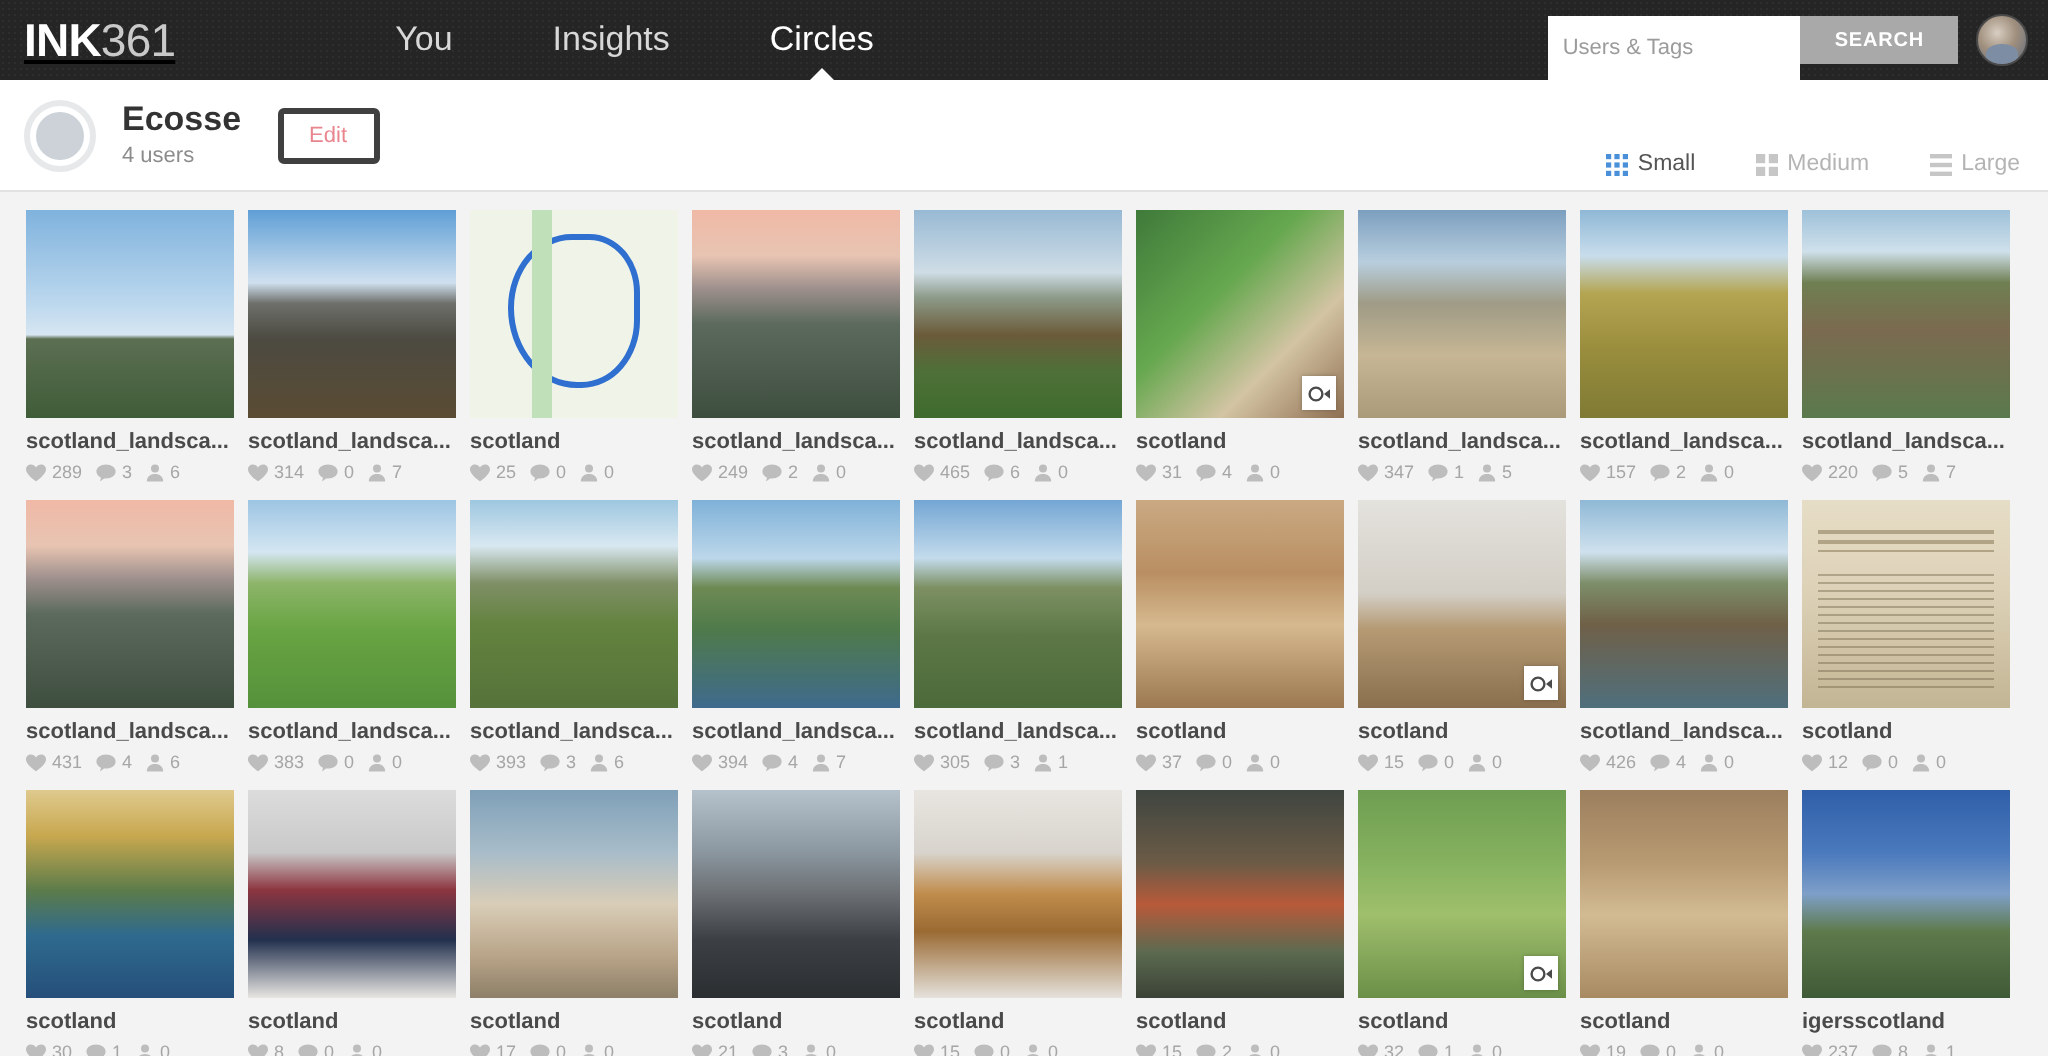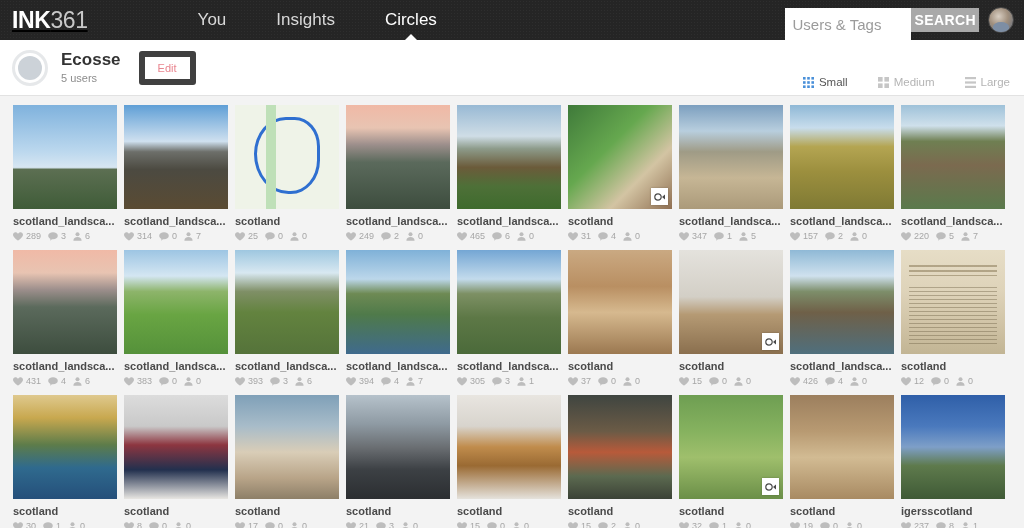--- a/index.html
+++ b/index.html
@@ -68,35 +68,35 @@
     align-items: center;
     margin-right: 10px;
   }
   .search-box { display: flex; height: 24px; }
   .search-input {
     width: 126px;
     height: 24px;
     border: none;
     background: #ffffff;
     padding: 16px 7px;
-    font-size: 15px;
+    font-size: 11px;
     color: #555;
     font-family: "Liberation Sans", sans-serif;
     outline: none;
   }
   .search-input::placeholder { color: #9b9b9b; }
   .search-btn {
     height: 24px;
     border: none;
     background: #a9a9a9;
     color: #ffffff;
-    font-size: 14px;
+    font-size: 10px;
     font-weight: bold;
     letter-spacing: 0.4px;
-    padding: 0 3px;
+    padding: 0 17px;
     cursor: pointer;
     font-family: "Liberation Sans", sans-serif;
   }
   .avatar {
     width: 26px; height: 26px;
     border-radius: 50%;
     margin-left: 9px;
     background: radial-gradient(circle at 40% 35%, #d8cec2 0%, #a08f7d 45%, #5d6b80 100%);
     border: 1px solid #4a4a4a;
     cursor: pointer;
@@ -143,21 +143,21 @@
     font-weight: bold;
     color: #333333;
   }
   .circle-users {
     font-size: 11px;
     color: #8c8c8c;
     margin-top: 2px;
   }
   .edit-btn {
     margin-left: 18px;
-    border: 6px solid #404040;
+    border: 3px solid #404040;
     color: #e9858f;
     background: #ffffff;
     font-size: 11px;
     border-radius: 3px;
     padding: 5px 13px;
     cursor: pointer;
     font-family: "Liberation Sans", sans-serif;
   }
 
   .size-switch {
@@ -320,21 +320,21 @@
       <button class="search-btn">SEARCH</button>
     </div>
     <div class="avatar"></div>
   </div>
 </div>
 
 <div class="circlebar">
   <div class="circle-avatar"></div>
   <div class="circle-meta">
     <div class="circle-name">Ecosse</div>
-    <div class="circle-users">5 users</div>
+    <div class="circle-users">4 users</div>
   </div>
   <button class="edit-btn">Edit</button>
 
   <div class="size-switch">
     <div class="size-opt active">
       <span class="glyph">
         <svg width="11" height="11" viewBox="0 0 11 11">
           <rect x="0" y="0" width="2.6" height="2.6"></rect>
             <rect x="4.2" y="0" width="2.6" height="2.6"></rect>
             <rect x="8.4" y="0" width="2.6" height="2.6"></rect>

